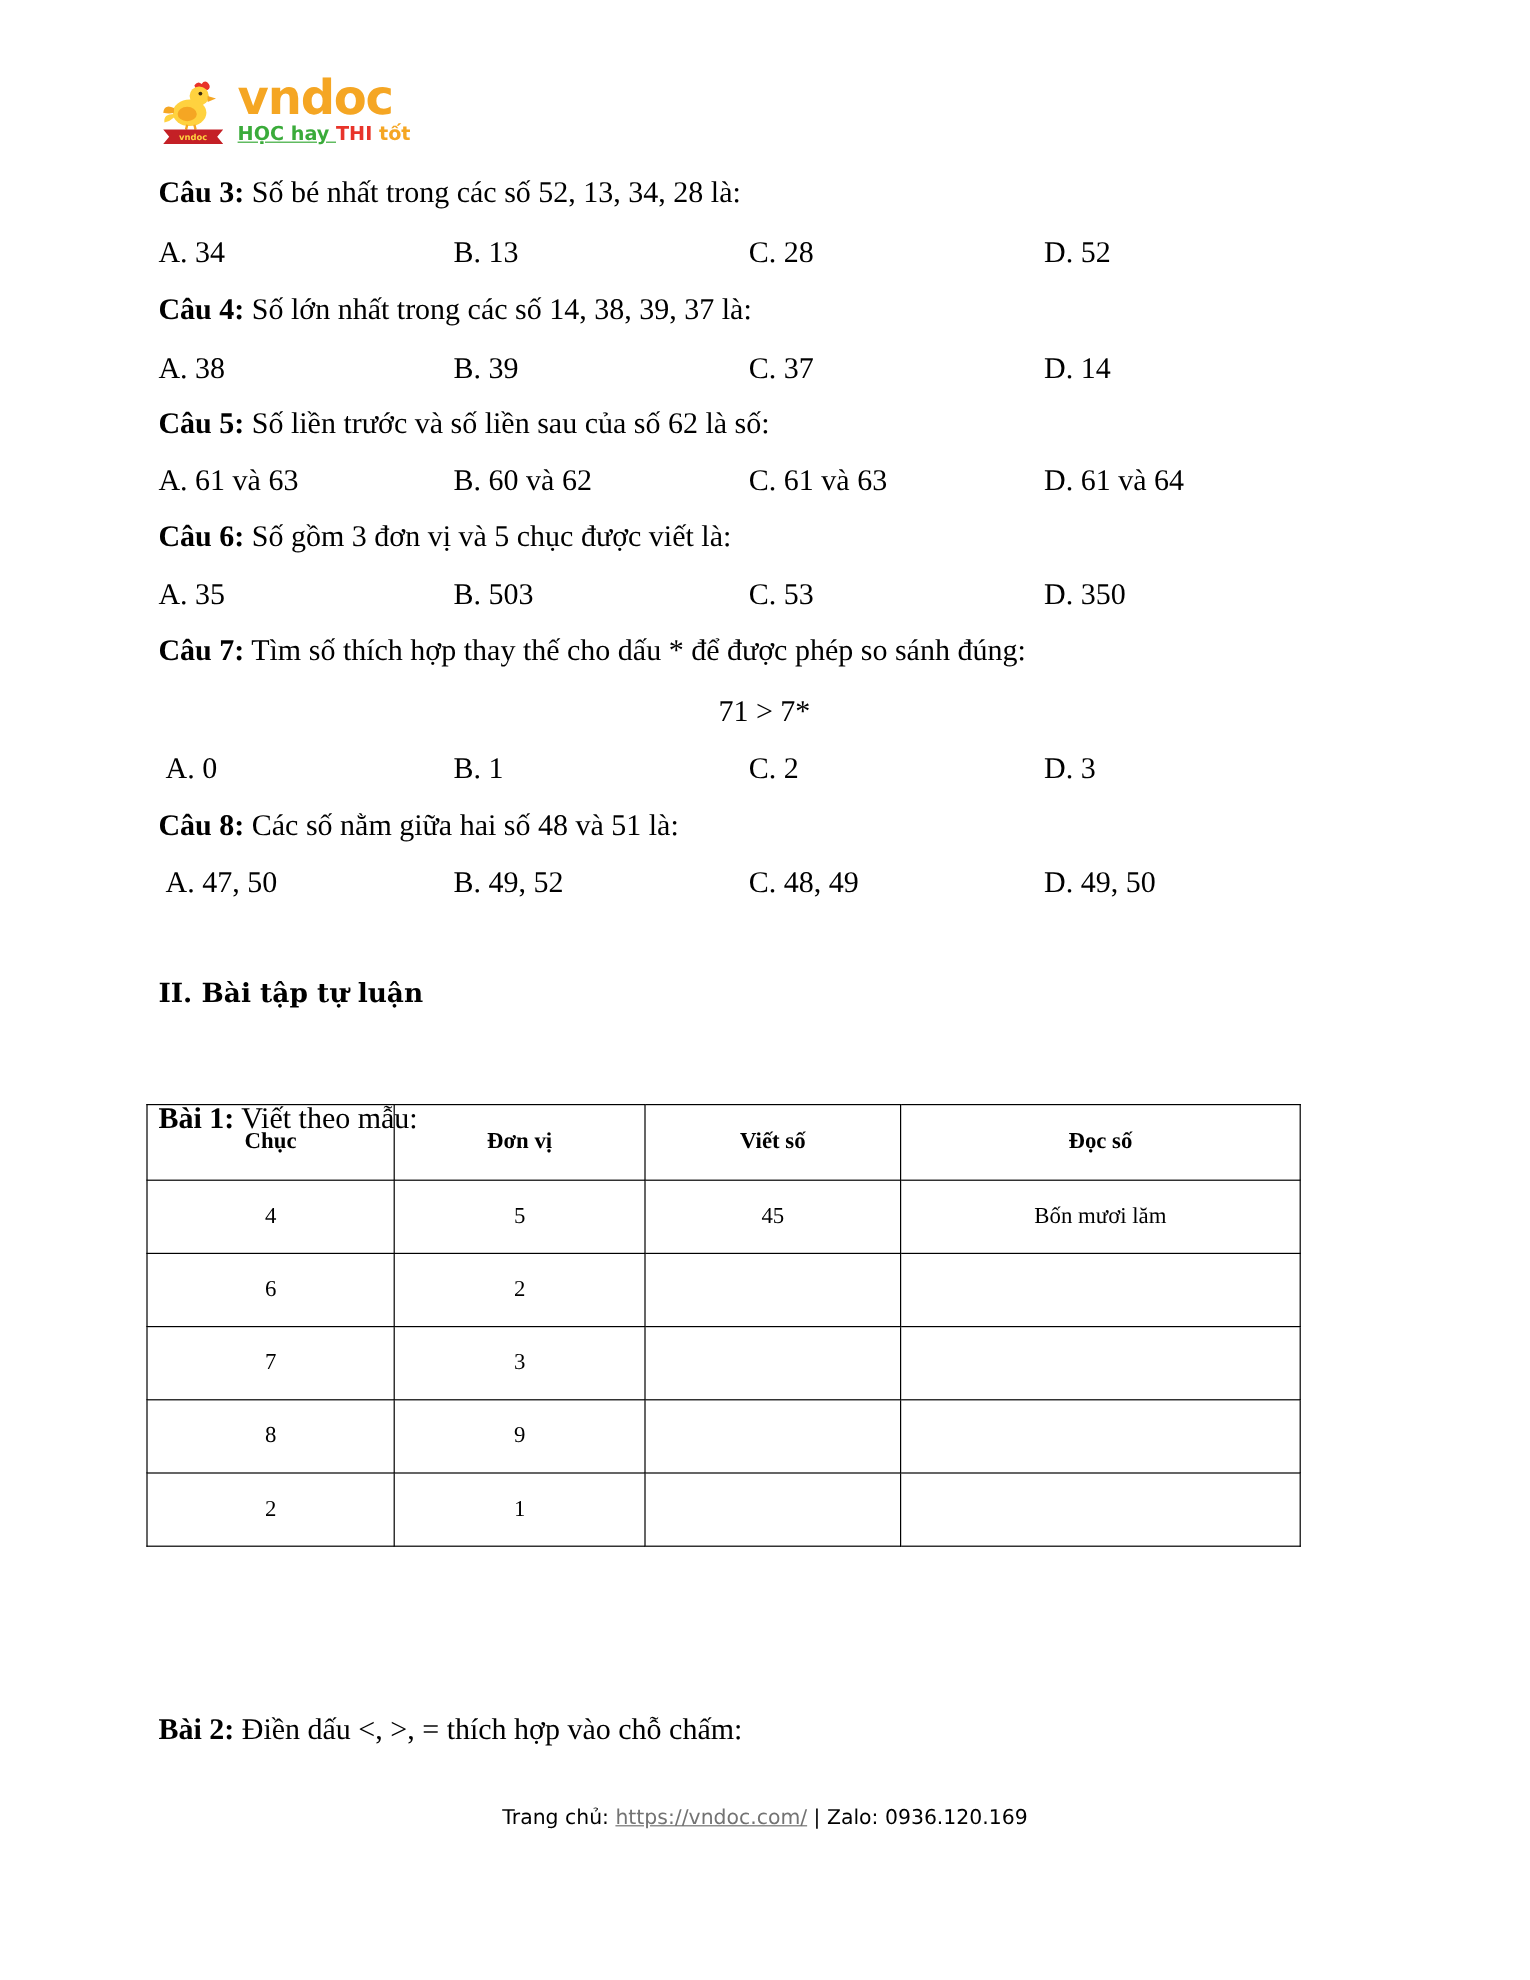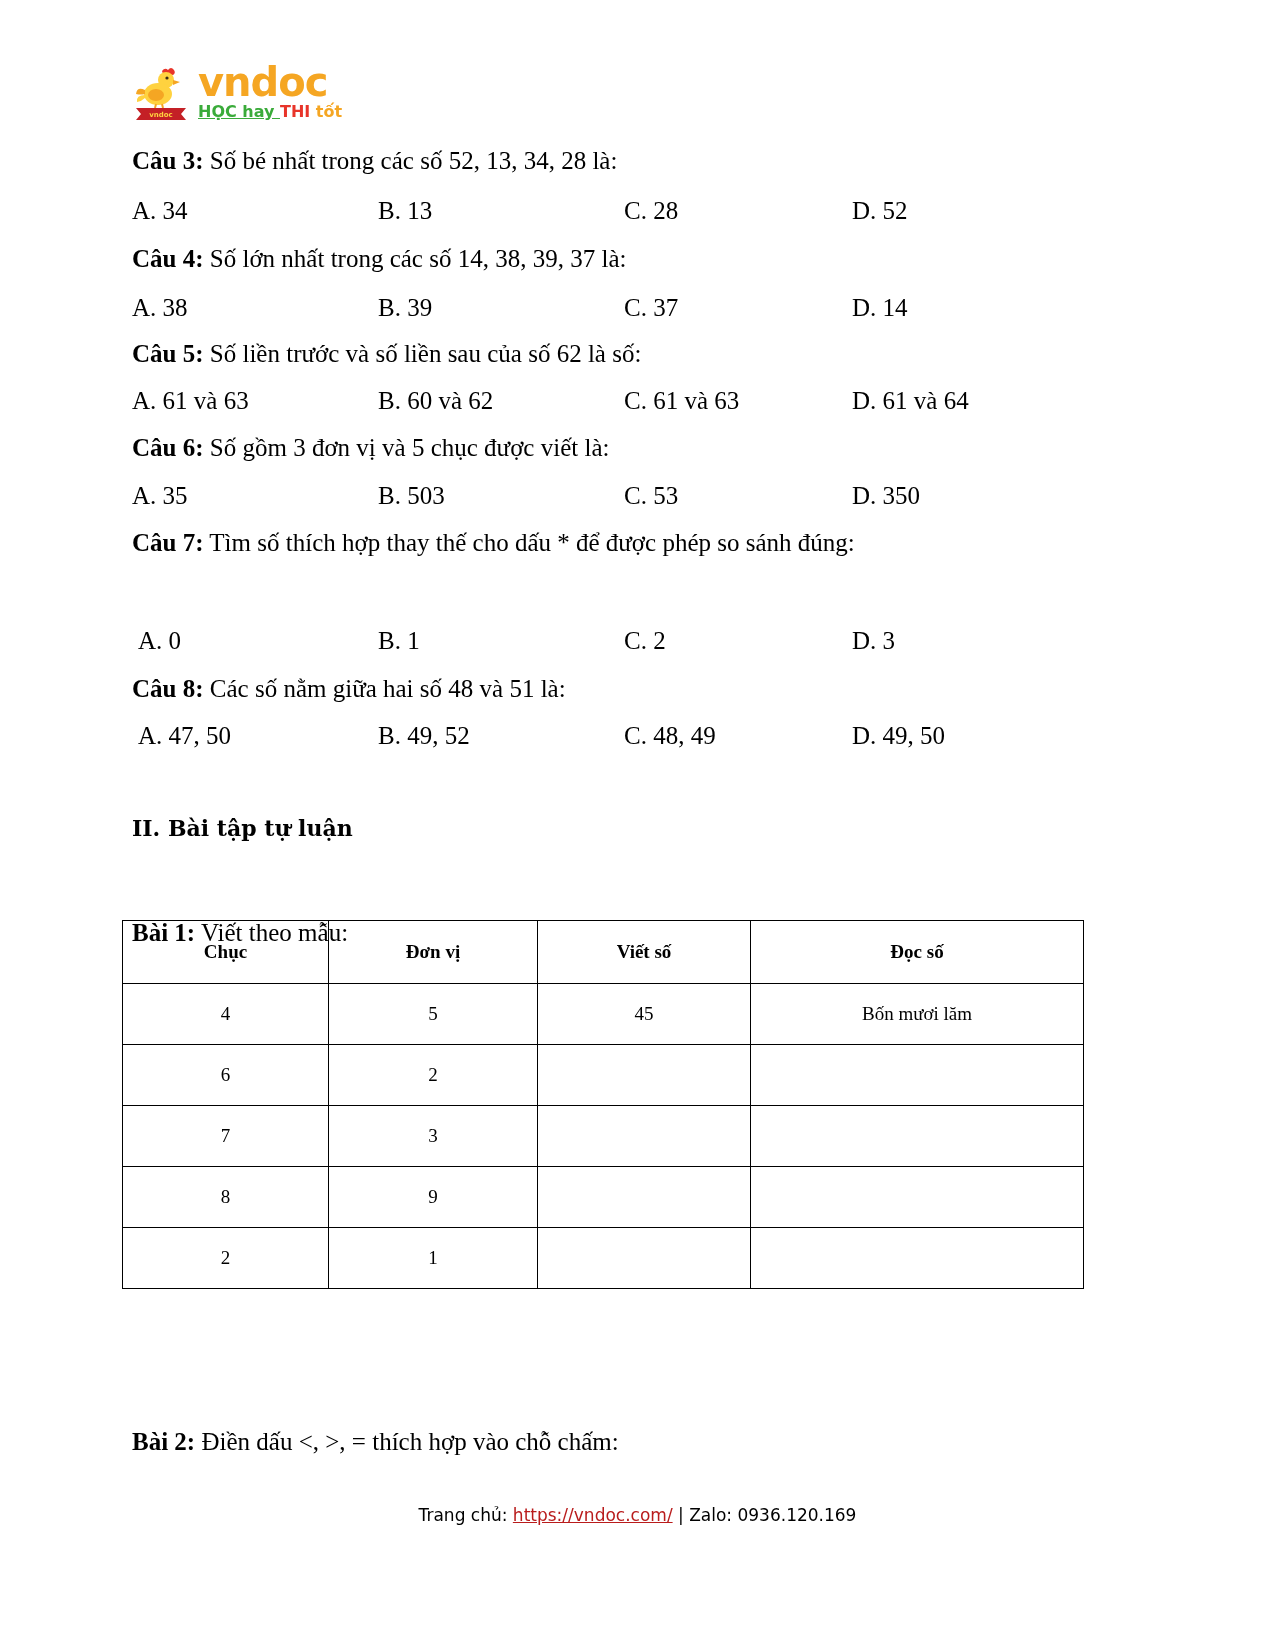--- a/index.html
+++ b/index.html
@@ -79,21 +79,21 @@
     line-height: 1;
     white-space: nowrap;
   }
   .opt {
     position: absolute;
     top: 0;
   }
   .opt-a { left: 0px; }
   .opt-b { left: 246px; }
   .opt-c { left: 492px; }
-  .opt-d { left: 720px; }
+  .opt-d { left: 738px; }
 
   .center-expr {
     position: absolute;
     left: 132px;
     width: 1010px;
     text-align: center;
     font-size: 25px;
     line-height: 1;
   }
 
@@ -150,21 +150,21 @@
     left: 0;
     top: 1505px;
     width: 1275px;
     text-align: center;
     font-family: "DejaVu Sans", sans-serif;
     font-size: 17px;
     color: #000000;
     white-space: nowrap;
   }
   .footer a {
-    color: #b91c1c;
+    color: #737373;
   }
 </style>
 </head>
 <body>
 
 <div class="page">
 
   <div class="logo-block">
     <div class="logo-mark">
       <svg width="58" height="58" viewBox="0 0 58 58" aria-hidden="true">
@@ -236,20 +236,21 @@
   <div class="opt-row" style="top:483px;">
     <span class="opt opt-a">A. 35</span>
     <span class="opt opt-b">B. 503</span>
     <span class="opt opt-c">C. 53</span>
     <span class="opt opt-d">D. 350</span>
   </div>
 
   <div class="q-line" style="top:530px;">
     <b>Câu 7:</b><span> Tìm số thích hợp thay thế cho dấu * để được phép so sánh đúng:</span>
   </div>
+  <div class="center-expr" style="top:581px;">71 &gt; 7*</div>
   <div class="opt-row" style="top:628px;">
     <span class="opt opt-a" style="left:6px;">A. 0</span>
     <span class="opt opt-b">B. 1</span>
     <span class="opt opt-c">C. 2</span>
     <span class="opt opt-d">D. 3</span>
   </div>
 
   <div class="q-line" style="top:676px;">
     <b>Câu 8:</b><span> Các số nằm giữa hai số 48 và 51 là:</span>
   </div>

